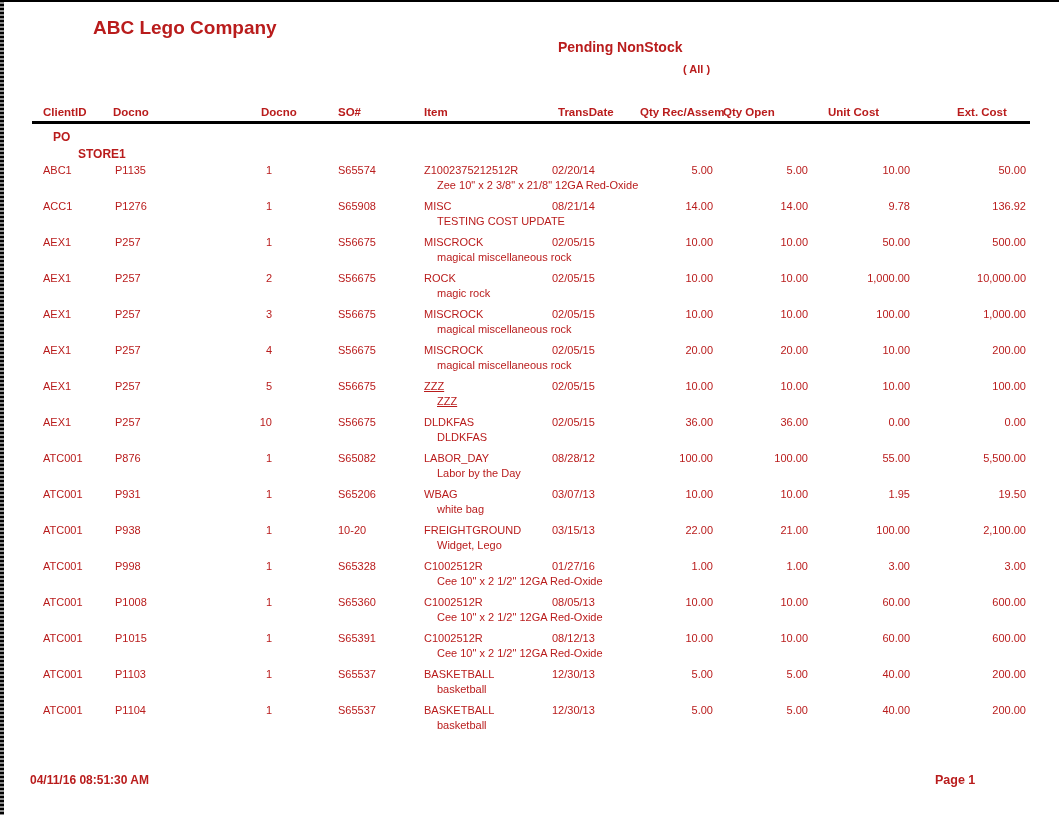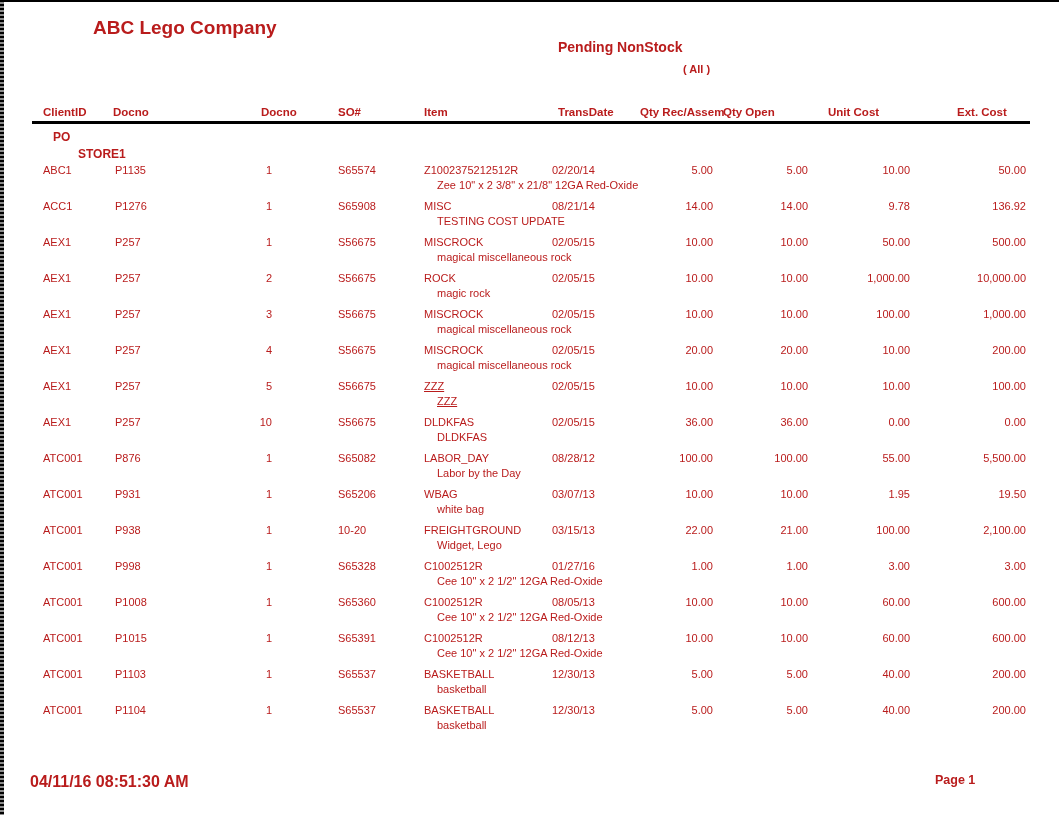--- a/index.html
+++ b/index.html
@@ -22,21 +22,21 @@
   .cell{position:absolute;top:0;font-size:11px;line-height:13px;white-space:nowrap;}
   .c-client{left:43px}.c-docno{left:115px}
   .c-docno2{left:202px;width:70px;text-align:right}
   .c-so{left:338px}.c-item{left:424px}.c-date{left:552px}
   .c-qtyrec{left:628px;width:85px;text-align:right}
   .c-qtyopen{left:723px;width:85px;text-align:right}
   .c-unit{left:825px;width:85px;text-align:right}
   .c-ext{left:941px;width:85px;text-align:right}
   .desc{position:absolute;left:437px;top:15px;font-size:11px;line-height:13px;white-space:nowrap;}
   .u{text-decoration:underline;}
-  .fdate{position:absolute;left:30px;top:773px;font-size:16px;font-weight:bold;white-space:nowrap;}
+  .fdate{position:absolute;left:30px;top:773px;font-size:12px;font-weight:bold;white-space:nowrap;}
   .fpage{position:absolute;left:905px;top:773px;font-size:12.5px;font-weight:bold;white-space:nowrap;padding-left:30px;}
 </style>
 </head>
 <body>
 
 <div class="page">
   <div class="edge-strip"></div>
   <div class="top-line"></div>
 
   <div class="title">ABC Lego Company</div>

